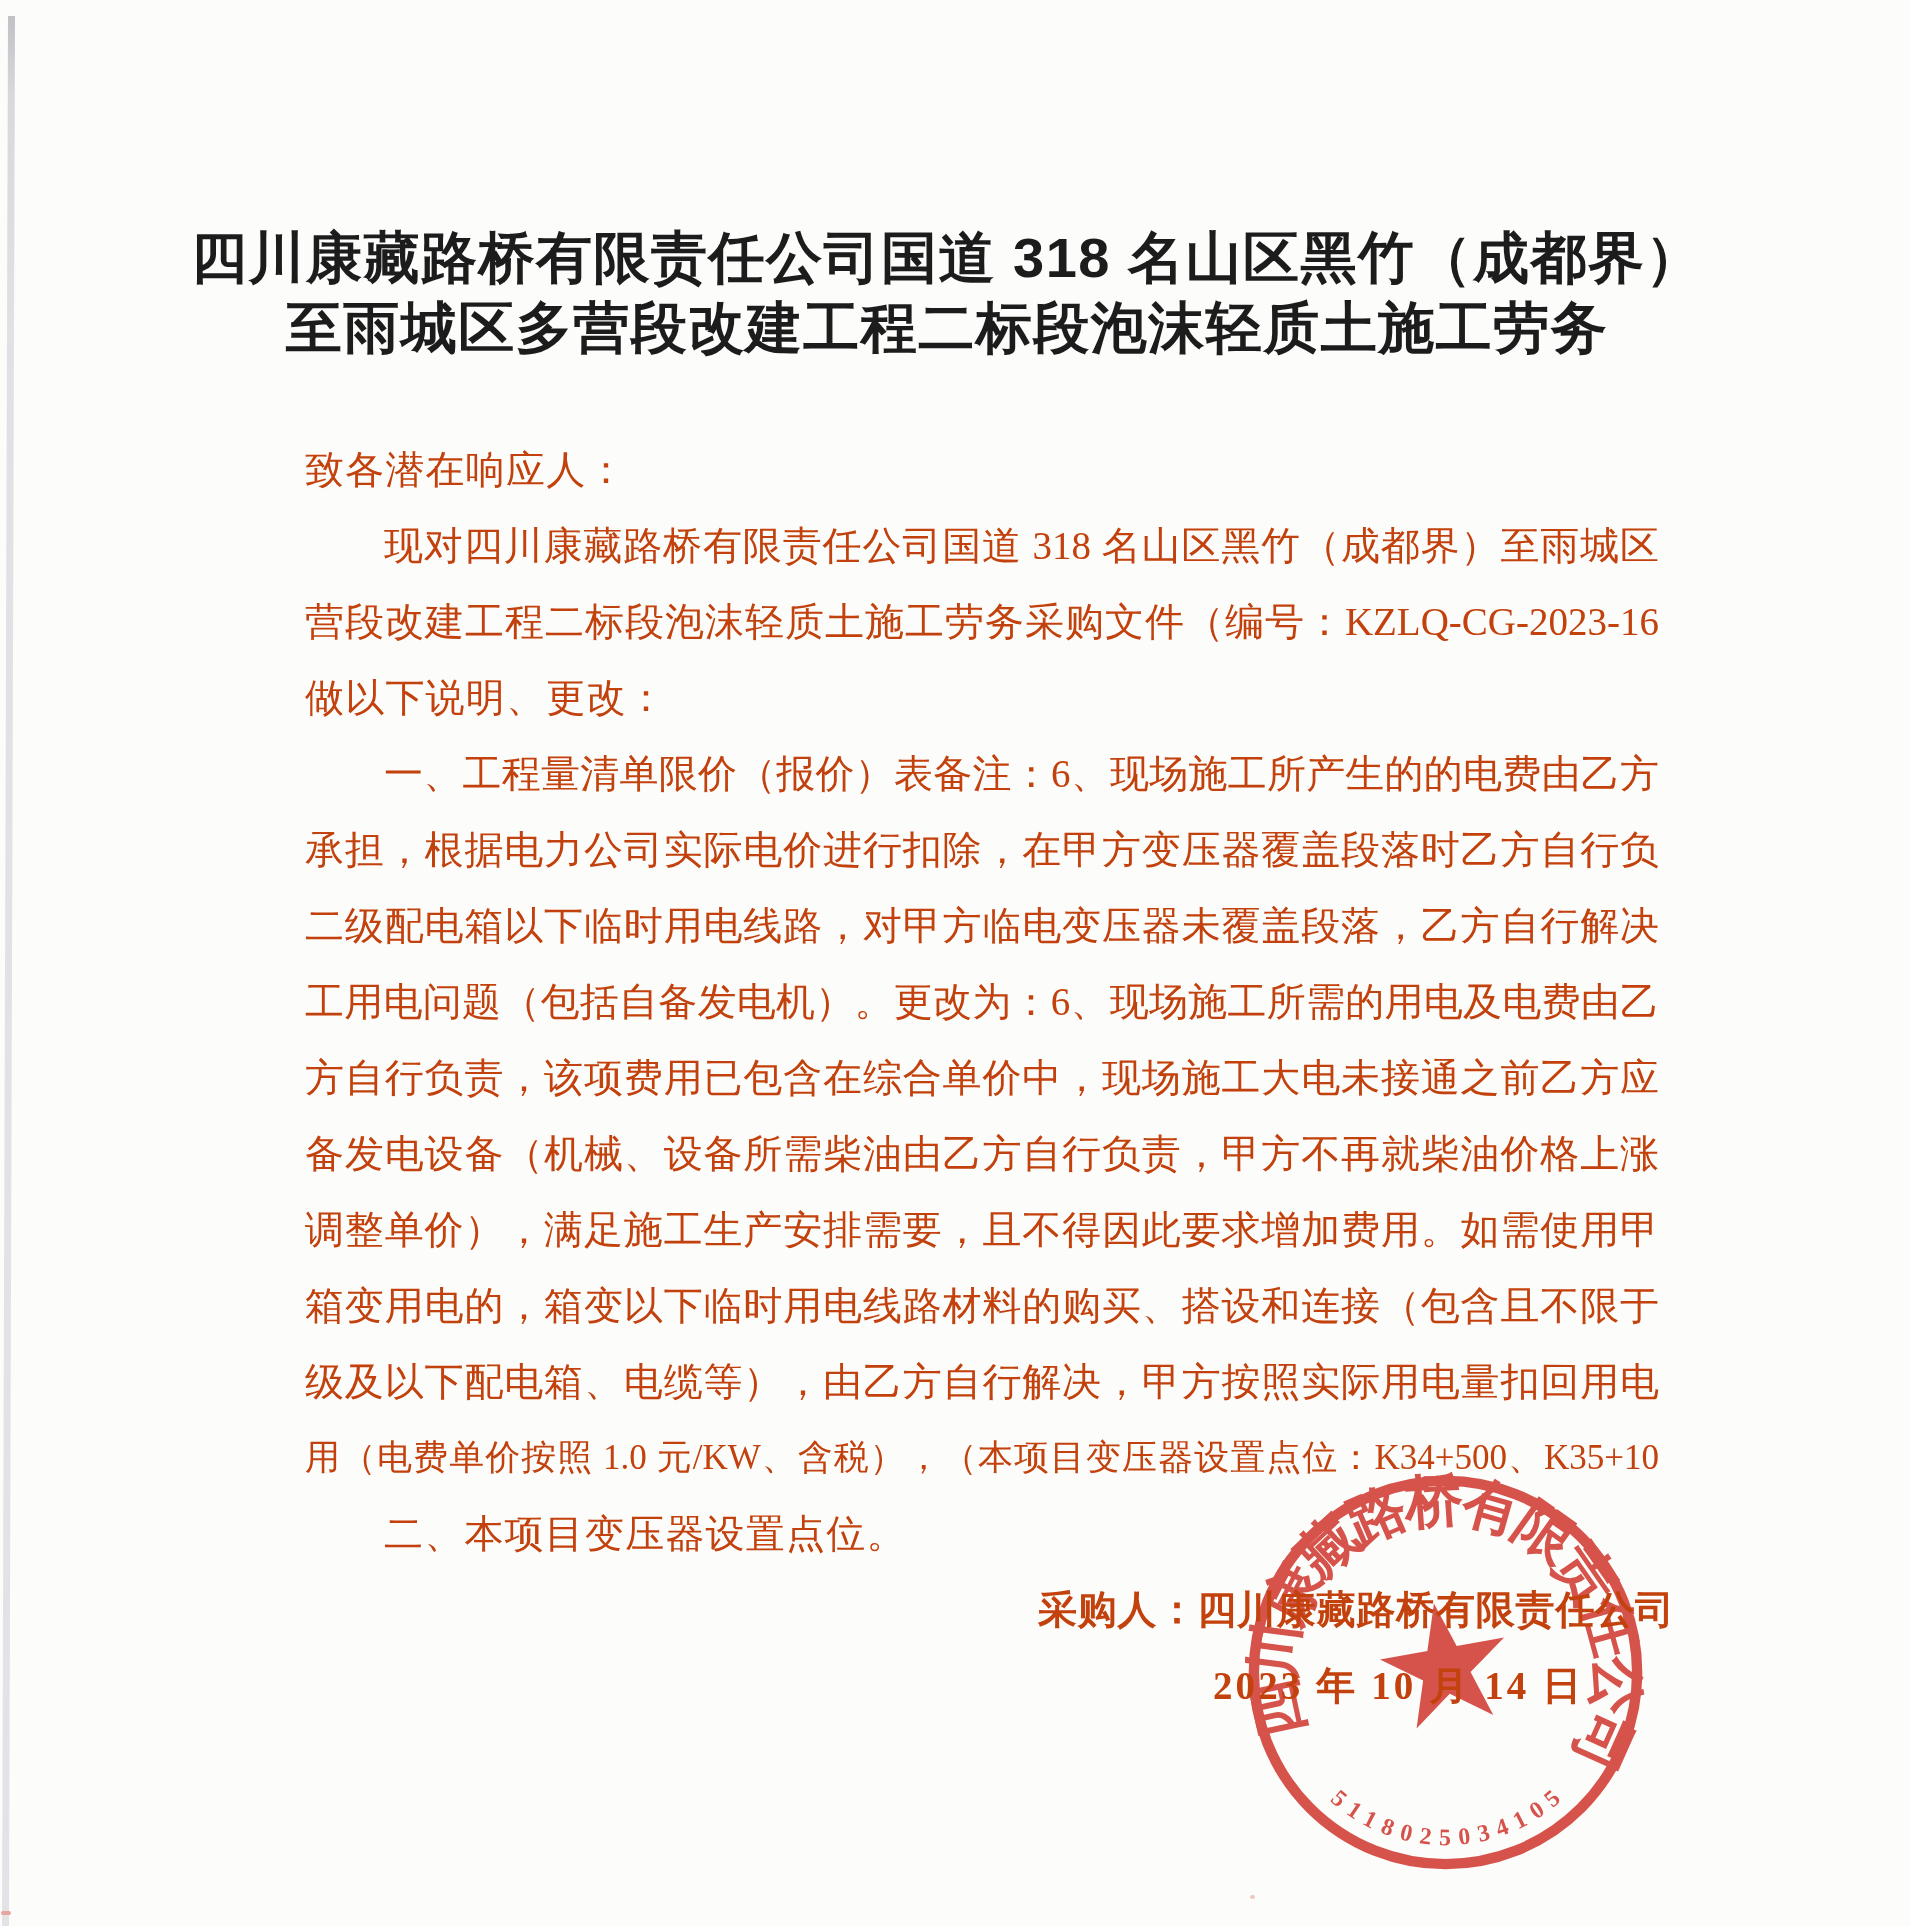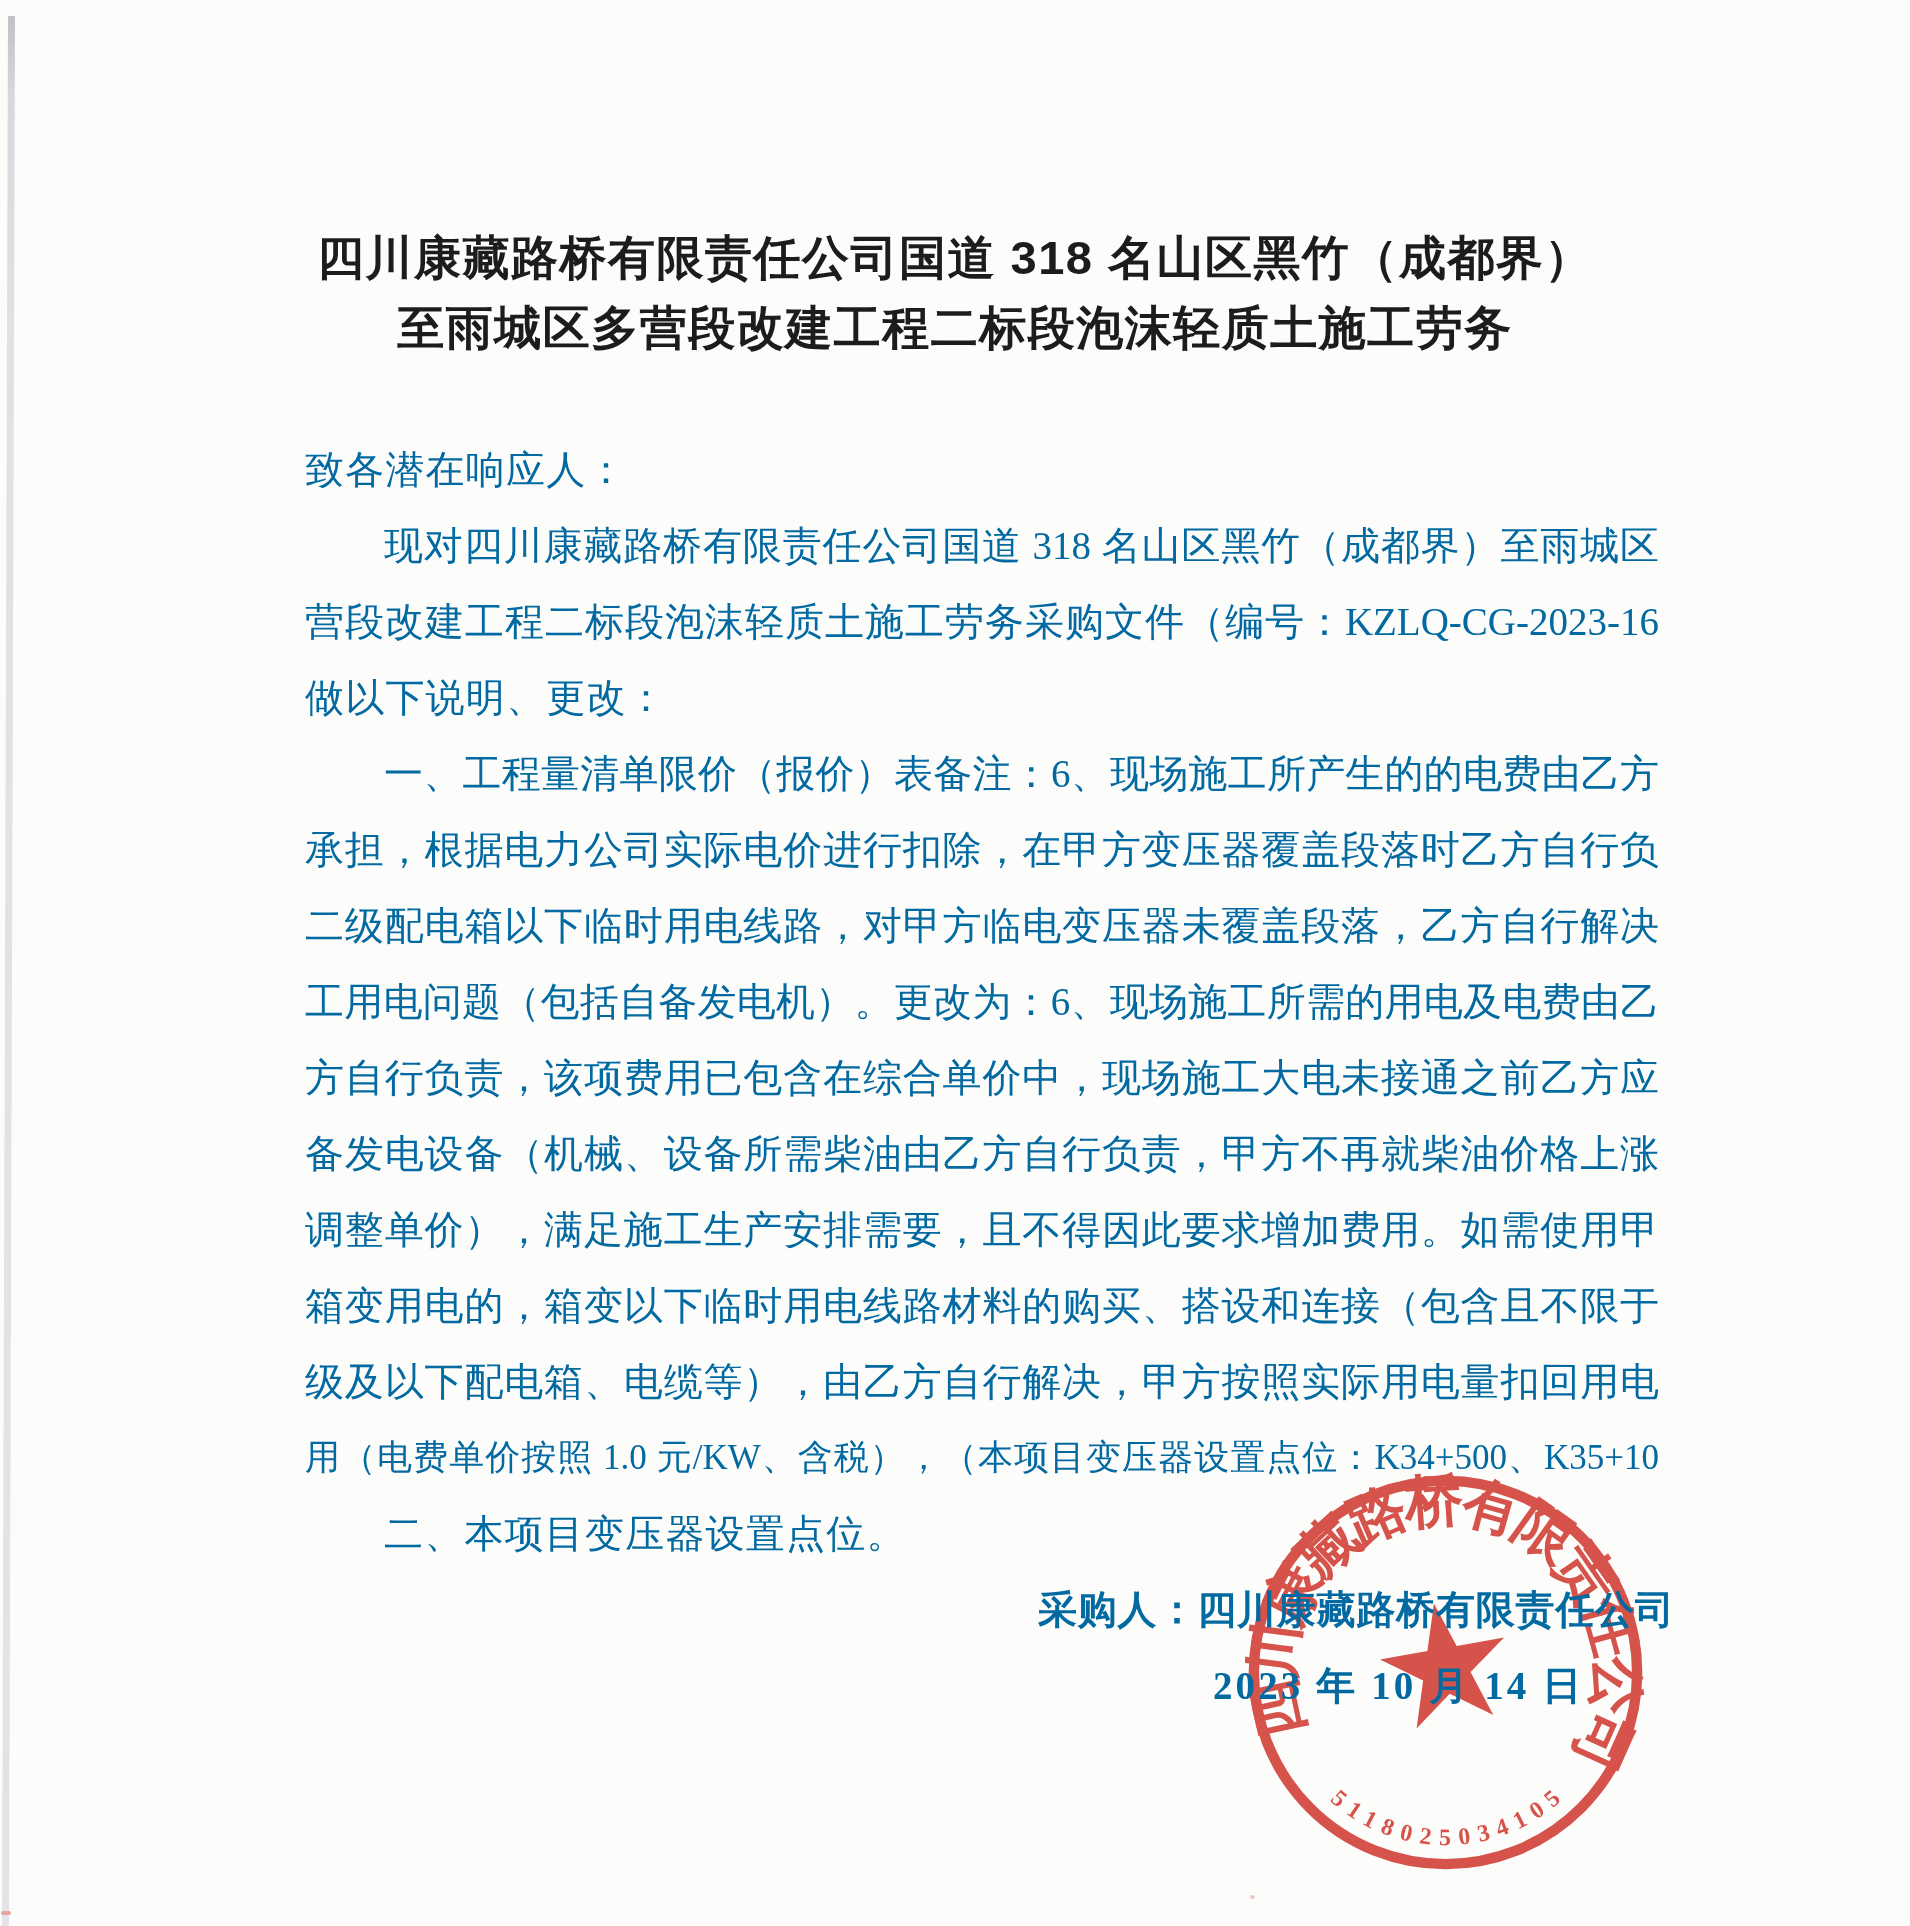--- a/index.html
+++ b/index.html
@@ -21,33 +21,33 @@
     width: 6.5px; height: 2677px;
     background: linear-gradient(180deg, #bdbdc3 0%, #d6d6db 3%, #e0e0e4 12%, #e3e3e7 100%);
     transform: rotate(0.18deg); transform-origin: top left;
     opacity: 0.95;
   }
   .speck { position: absolute; border-radius: 50%; }
   .speck-2 { left: 0.8px;    top: 1911px; width: 10px; height: 3.9px; background: #e8a5a0; border-radius: 1.9px; }
   .speck-4 { left: 1250px; top: 1895px; width: 5px; height: 4.2px; background: #efc6c1; }
 
   .title {
-    position: absolute; left: 92px; top: 223px; width: 1726px;
+    position: absolute; left: 84px; top: 223px; width: 1726px;
     text-align: center;
     font-family: "Liberation Sans", "DejaVu Sans", sans-serif;
     font-weight: 700;
-    font-size: 47px; line-height: 70px;
+    font-size: 56px; line-height: 70px;
     letter-spacing: 1.5px;
     color: #1c1c1c;
     z-index: 3;
   }
   .doc {
     position: absolute; left: 305px; top: 432px; width: 1354px;
     font-size: 39px; line-height: 76px;
-    color: #0369a1;
+    color: #c2410c;
     z-index: 3;
   }
   .line { height: 76px; letter-spacing: 1.2px; white-space: nowrap; }
   .full {
     text-align: justify; text-align-last: justify;
     white-space: normal; word-break: break-all;
     overflow: hidden; letter-spacing: 0;
   }
   .indent { text-indent: 79px; }
   .tight { font-size: 35px; }

